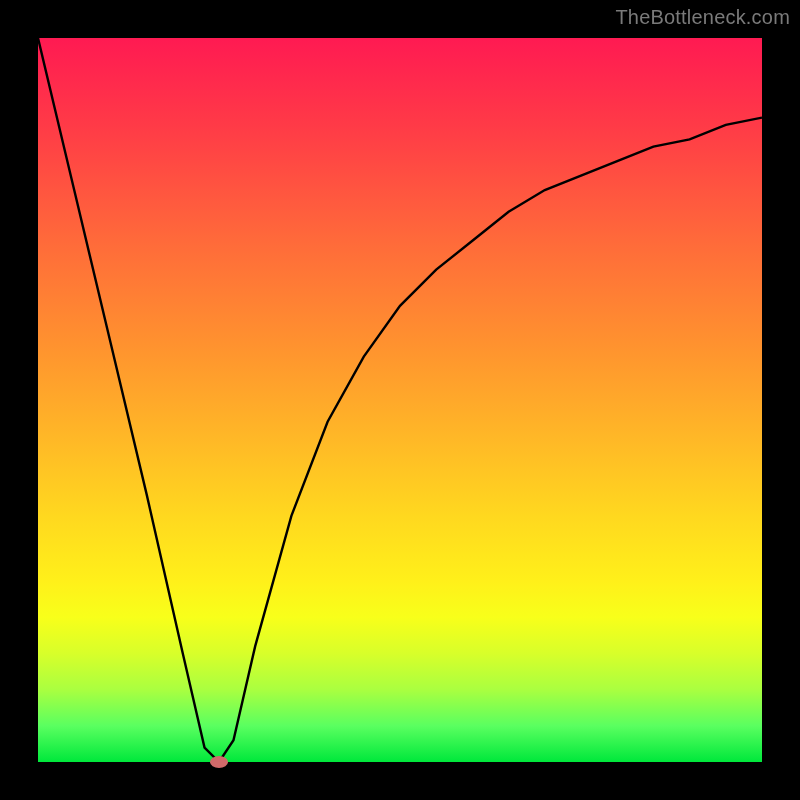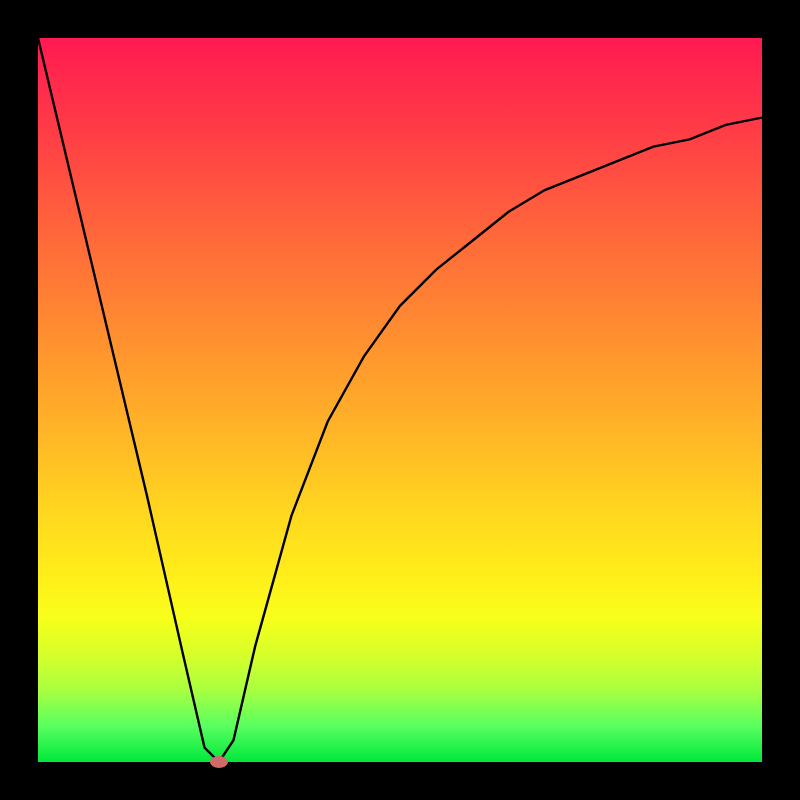--- a/index.html
+++ b/index.html
@@ -65,20 +65,21 @@
     background: #d16a6a;
     border-radius: 50%;
     z-index: 4;
     transform: translate(-50%, -50%);
   }
 </style>
 </head>
 <body>
 
 <div class="outer">
+  <div class="watermark">TheBottleneck.com</div>
 
   <div class="plot">
     <svg class="curve" viewBox="0 0 724 724" preserveAspectRatio="none">
       <path id="curve-path" d="M0.00 0.00 L36.20 152.04 L72.40 304.08 L108.60 456.12 L144.80 615.40 L166.52 709.52 L181.00 724.00 L195.48 702.28 L217.20 608.16 L253.40 477.84 L289.60 383.72 L325.80 318.56 L362.00 267.88 L398.20 231.68 L434.40 202.72 L470.60 173.76 L506.80 152.04 L543.00 137.56 L579.20 123.08 L615.40 108.60 L651.60 101.36 L687.80 86.88 L724.00 79.64 " fill="none" stroke="#000000" stroke-width="2.4"></path>
     </svg>
     <div class="marker" id="marker" style="left: 181px; top: 724px; background: rgb(209, 106, 106);"></div>
   </div>
 </div>
 
 </body></html>

